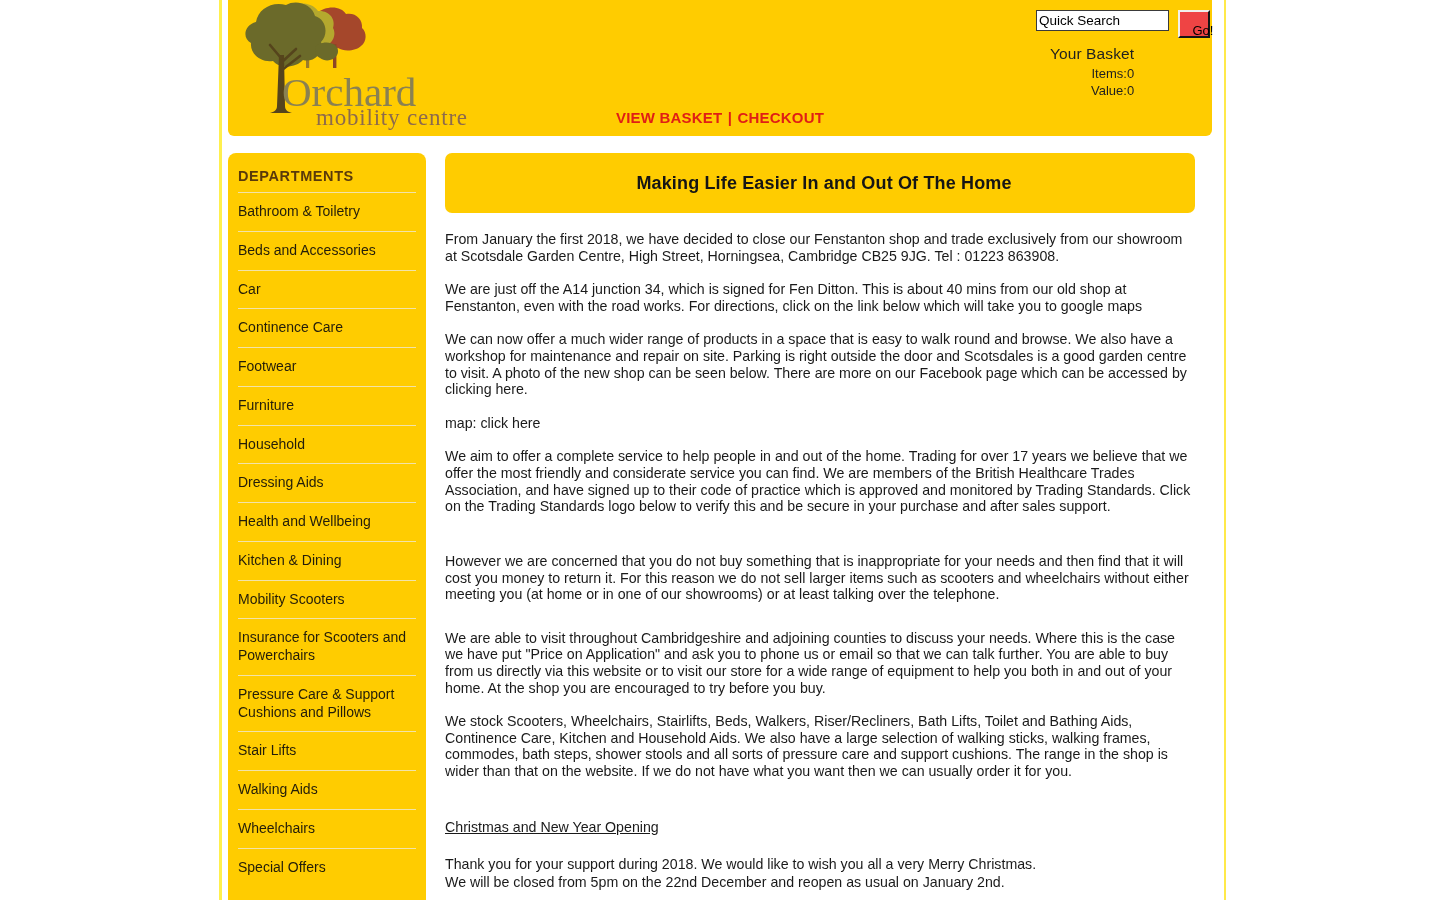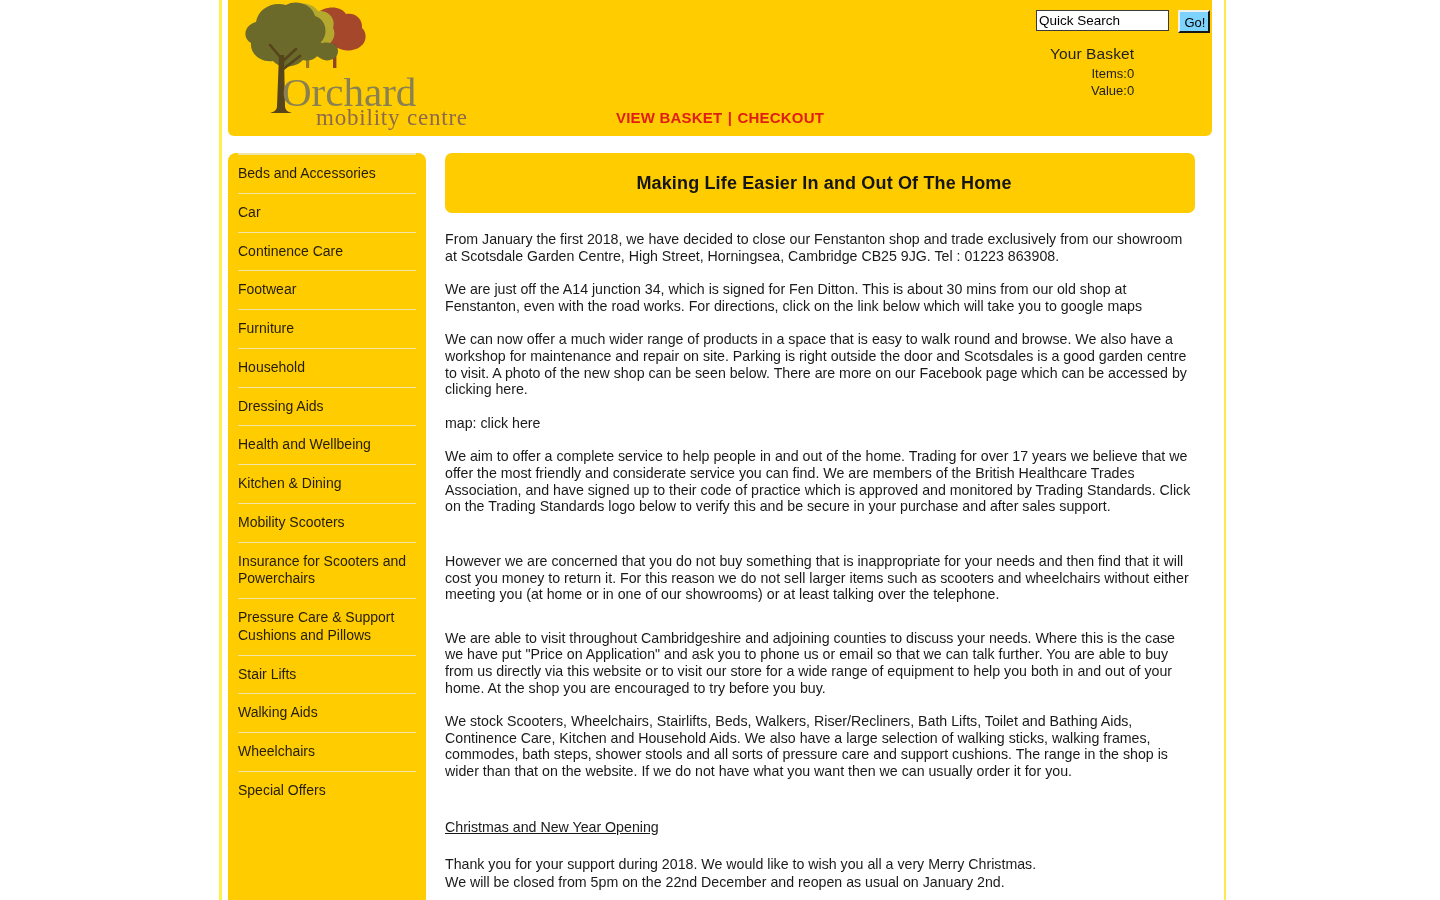--- a/index.html
+++ b/index.html
@@ -71,29 +71,29 @@
     font-size: 13.5px;
     color: #000;
     padding: 0 2px;
     vertical-align: top;
     border-radius: 0;
   }
   #go-button {
     width: 32px;
     height: 23px;
     margin-left: 5px;
-    background: #7dd3fc;
+    background: #ef4444;
     border: 2px outset #f2f0ec;
     border-right-color: #6a6a6a;
     border-bottom-color: #6a6a6a;
     font-family: "Liberation Sans", sans-serif;
     font-size: 13px;
     color: #000;
     line-height: 1;
-    padding: 4px;
+    padding: 12px;
     cursor: pointer;
     vertical-align: top;
   }
 
   
   #basket-block {
     position: absolute;
     left: 822px;
     top: 45px;
     color: #2b2b2b;
@@ -261,22 +261,24 @@
     </div>
 
     <div id="basket-nav">
       <a href="#">VIEW BASKET</a>
       <span class="sep">|</span>
       <a href="#">CHECKOUT</a>
     </div>
   </div>
 
   <div id="sidebar">
+    <div id="dept-header">DEPARTMENTS</div>
     <div id="dept-list">
         <div class="dept-sep"></div>
+        <div class="dept-item">Bathroom &amp; Toiletry</div>
         <div class="dept-sep"></div>
         <div class="dept-item">Beds and Accessories</div>
         <div class="dept-sep"></div>
         <div class="dept-item">Car</div>
         <div class="dept-sep"></div>
         <div class="dept-item">Continence Care</div>
         <div class="dept-sep"></div>
         <div class="dept-item">Footwear</div>
         <div class="dept-sep"></div>
         <div class="dept-item">Furniture</div>
@@ -303,21 +305,21 @@
         <div class="dept-sep"></div>
         <div class="dept-item">Special Offers</div>
       </div>
   </div>
 
   <div id="main">
     <div id="main-heading">Making Life Easier In and Out Of The Home</div>
 
     <div id="content-body">
       <p class="tight">From January the first 2018, we have decided to close our Fenstanton shop and trade exclusively from our showroom at Scotsdale Garden Centre, High Street, Horningsea, Cambridge CB25 9JG. Tel : 01223 863908.</p>
-      <p class="tight">We are just off the A14 junction 34, which is signed for Fen Ditton. This is about 30 mins from our old shop at Fenstanton, even with the road works. For directions, click on the link below which will take you to google maps</p>
+      <p class="tight">We are just off the A14 junction 34, which is signed for Fen Ditton. This is about 40 mins from our old shop at Fenstanton, even with the road works. For directions, click on the link below which will take you to google maps</p>
       <p class="tight">We can now offer a much wider range of products in a space that is easy to walk round and browse. We also have a workshop for maintenance and repair on site. Parking is right outside the door and Scotsdales is a good garden centre to visit. A photo of the new shop can be seen below. There are more on our Facebook page which can be accessed by clicking here.</p>
       <p class="tight">map: click here</p>
       <p class="gap-xl">We aim to offer a complete service to help people in and out of the home. Trading for over 17 years we believe that we offer the most friendly and considerate service you can find. We are members of the British Healthcare Trades Association, and have signed up to their code of practice which is approved and monitored by Trading Standards. Click on the Trading Standards logo below to verify this and be secure in your purchase and after sales support.</p>
       <p class="gap-lg">However we are concerned that you do not buy something that is inappropriate for your needs and then find that it will cost you money to return it. For this reason we do not sell larger items such as scooters and wheelchairs without either meeting you (at home or in one of our showrooms) or at least talking over the telephone.</p>
       <p class="tight">We are able to visit throughout Cambridgeshire and adjoining counties to discuss your needs. Where this is the case we have put "Price on Application" and ask you to phone us or email so that we can talk further. You are able to buy from us directly via this website or to visit our store for a wide range of equipment to help you both in and out of your home. At the shop you are encouraged to try before you buy.</p>
       <p class="gap-xl">We stock Scooters, Wheelchairs, Stairlifts, Beds, Walkers, Riser/Recliners, Bath Lifts, Toilet and Bathing Aids, Continence Care, Kitchen and Household Aids. We also have a large selection of walking sticks, walking frames, commodes, bath steps, shower stools and all sorts of pressure care and support cushions. The range in the shop is wider than that on the website. If we do not have what you want then we can usually order it for you.</p>
 
       <div>
         <div class="underlined-head">Christmas and New Year Opening</div>
         <div class="closing-line">Thank you for your support during 2018. We would like to wish you all a very Merry Christmas.</div>

